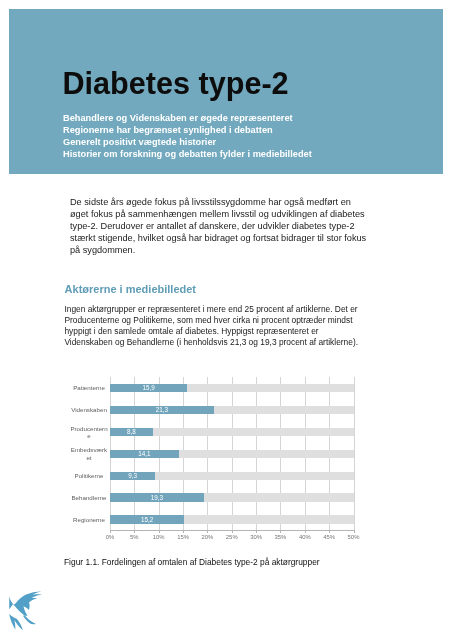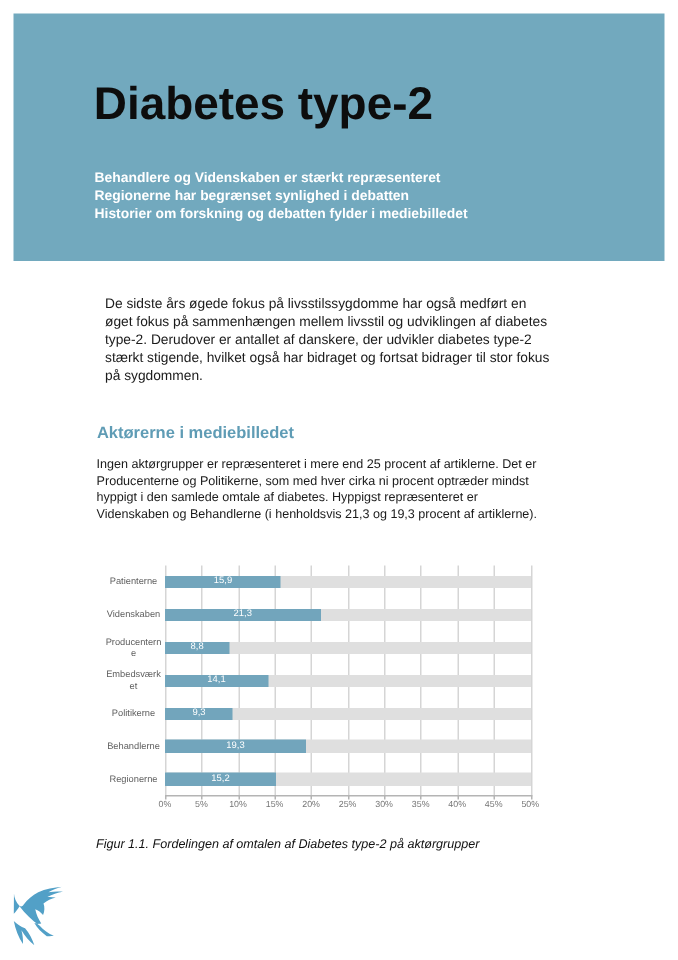--- a/index.html
+++ b/index.html
@@ -1,28 +1,28 @@
 <!DOCTYPE html>
 <html><head>
 <meta charset="utf-8">
 <title>Diabetes type-2</title>
 <style>
   html,body{margin:0;padding:0;}
   body{width:452px;height:640px;background:#ffffff;font-family:"Liberation Sans",sans-serif;overflow:hidden;-webkit-font-smoothing:antialiased;}
   .page{position:relative;width:452px;height:640px;}
   .hero{position:absolute;left:9px;top:9px;width:434px;height:165px;background:#72a9be;}
-  .hero-title{position:absolute;left:53.5px;top:45px;font-size:30.6px;font-weight:bold;color:#0d0d0d;line-height:30px;}
+  .hero-title{position:absolute;left:53.5px;top:59px;font-size:30.6px;font-weight:bold;color:#0d0d0d;line-height:30px;}
   .bullets{position:absolute;left:54px;top:103.2px;color:#ffffff;font-size:9.25px;font-weight:bold;line-height:12.1px;}
   .stat{position:absolute;left:349.5px;top:22px;color:#e8f3f7;}
   .stat .num{font-size:30.2px;font-weight:bold;line-height:24px;margin-left:-2px;color:#f2f9fb;}
   .stat .cap{font-size:6.05px;line-height:6.4px;width:64px;margin-top:8px;}
   .body-text{position:absolute;left:70px;top:195.5px;width:299px;font-size:9.18px;line-height:12.05px;color:#1b1b1b;}
   .sect-h{position:absolute;left:64.6px;top:283.3px;font-size:11px;font-weight:bold;color:#5f9cb5;line-height:12px;}
   .body-text2{position:absolute;left:64.4px;top:303.6px;width:297px;font-size:8.4px;line-height:11.1px;color:#1b1b1b;}
-  .caption{position:absolute;left:64px;top:556.8px;font-size:8.4px;font-style:italic;color:#111;}
+  .caption{position:absolute;left:64px;top:556.8px;font-size:8.4px;color:#111;}
   .logo{position:absolute;left:8px;top:591px;width:42px;height:42px;overflow:hidden;}
 
   
   .chart{position:absolute;left:0;top:0;width:452px;height:640px;}
   .plot{position:absolute;left:110px;top:377px;width:243.5px;height:153.5px;}
   .track{position:absolute;left:0;height:8.3px;width:100%;background:#dfdfdf;}
   .bar{position:absolute;left:0;top:0;height:100%;background:#72a5bc;}
   .barval{position:absolute;top:50%;transform:translateY(-50%);color:#ffffff;font-size:6.3px;line-height:6.3px;text-align:center;}
   .gridline{position:absolute;top:0;width:1px;height:153.5px;background:#d5d5d5;}
   .axis{position:absolute;left:110px;top:530.4px;width:244px;height:1px;background:#b4b4b4;}
@@ -31,22 +31,23 @@
   .cat{font-size:6.2px;line-height:7.3px;color:#606060;text-align:center;width:39px;word-break:break-word;overflow-wrap:anywhere;}
   .catwrap{position:absolute;left:69.5px;width:39px;display:flex;align-items:center;justify-content:center;}
 </style>
 </head>
 <body>
 
 <div class="page">
   <div class="hero">
     <div class="hero-title">Diabetes type-2</div>
     <div class="bullets">
-      <div>Behandlere og Videnskaben er stærkt repræsenteret</div>
+      <div>Behandlere og Videnskaben er øgede repræsenteret</div>
       <div>Regionerne har begrænset synlighed i debatten</div>
+      <div>Generelt positivt vægtede historier</div>
       <div>Historier om forskning og debatten fylder i mediebilledet</div>
     </div>
   </div>
 
   <div class="body-text">De sidste års øgede fokus på livsstilssygdomme har også medført en øget fokus på sammenhængen mellem livsstil og udviklingen af diabetes type-2. Derudover er antallet af danskere, der udvikler diabetes type-2 stærkt stigende, hvilket også har bidraget og fortsat bidrager til stor fokus på sygdommen.</div>
   <div class="sect-h">Aktørerne i mediebilledet</div>
   <div class="body-text2">Ingen aktørgrupper er repræsenteret i mere end 25 procent af artiklerne. Det er Producenterne og Politikerne, som med hver cirka ni procent optræder mindst hyppigt i den samlede omtale af diabetes. Hyppigst repræsenteret er Videnskaben og Behandlerne (i henholdsvis 21,3 og 19,3 procent af artiklerne).</div>
 
   <div class="chart">
     <div class="plot" id="plot">

